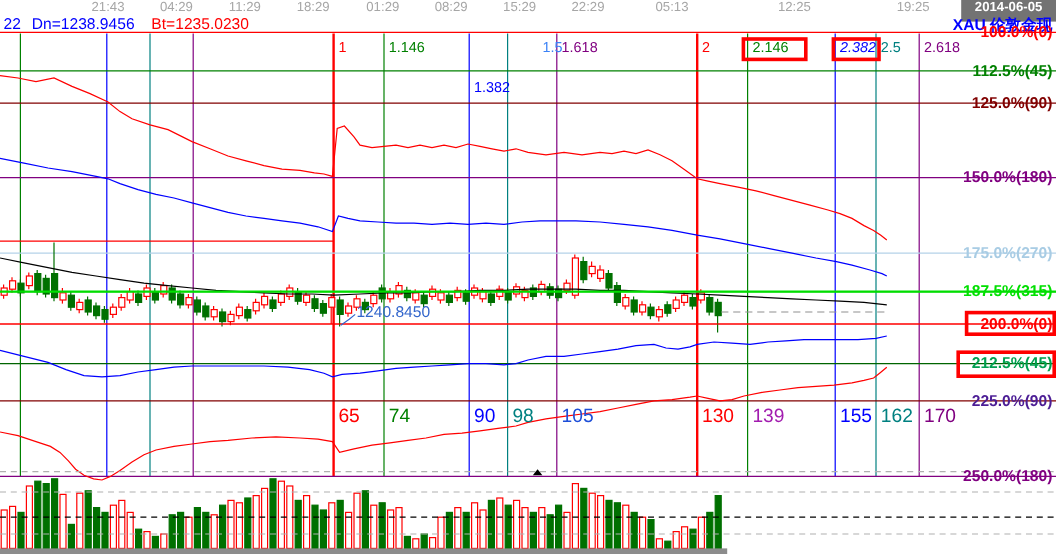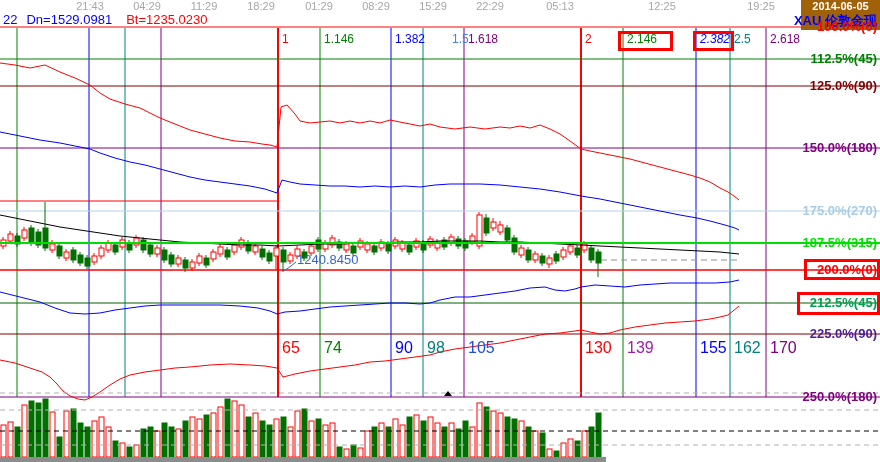--- a/index.html
+++ b/index.html
@@ -5,21 +5,21 @@
   html,body{margin:0;padding:0;background:#fff;}
   #wrap{position:relative;width:880px;height:462px;background:#ffffff;overflow:hidden;
         font-family:"Liberation Sans",sans-serif;}
   #chart-svg{position:absolute;left:0;top:0;}
   .lbl{position:absolute;white-space:nowrap;line-height:1;}
   .ts{top:1px;width:60px;margin-left:-30px;text-align:center;color:#a6a6a6;font-size:11px;}
   .fibtop{top:33px;font-size:12px;}
   .fibbot{top:340px;font-size:16px;}
   .pct{right:3px;text-align:right;font-size:13px;font-weight:bold;}
   .redbox{position:absolute;border:3px solid #ff0000;box-sizing:border-box;background:transparent;}
-  #date-badge{position:absolute;left:801px;top:0;width:79px;height:30px;background:#a16207;
+  #date-badge{position:absolute;left:801px;top:0;width:79px;height:18px;background:#737373;
               color:#ffffff;font-size:11px;font-weight:bold;text-align:center;line-height:13px;}
   #legend{position:absolute;left:3px;top:13px;font-size:13px;}
   #legend .num{color:#0000ff;}
   #legend .dn{color:#0000ff;margin-left:9px;}
   #legend .bt{color:#ff0000;margin-left:14px;}
   #symbol{position:absolute;right:3px;top:14px;color:#0000ff;font-size:13px;font-weight:bold;}
   #annot{position:absolute;left:297px;top:253px;color:#3366cc;font-size:13px;}
 </style>
 </head>
 <body>
@@ -324,21 +324,21 @@
       <line x1="0" y1="445" x2="880" y2="445" stroke="#b0b0b0" stroke-width="1" stroke-dasharray="5,4"></line>
       <polygon points="444,396 452,396 448,391" fill="#000000"></polygon>
       <rect x="0" y="457" width="606" height="5" fill="#8c8c8c"></rect>
     </svg>
 
   <div id="ts-row"></div>
 
   <div id="date-badge" class="lbl">2014-06-05</div>
 
   <div id="legend" class="lbl">
-    <span class="num">22</span><span class="dn">Dn=1529.0981</span><span class="bt">Bt=1235.0230</span>
+    <span class="num">22</span><span class="dn">Dn=1238.9456</span><span class="bt">Bt=1235.0230</span>
   </div>
 
   <div id="symbol" class="lbl">XAU 伦敦金现</div>
 
   <div id="annot" class="lbl">1240.8450</div>
 
   <div id="gen-labels">
       <div class="lbl ts" style="left: 90px;">21:43</div>
       <div class="lbl ts" style="left: 147px;">04:29</div>
       <div class="lbl ts" style="left: 204px;">11:29</div>
@@ -347,21 +347,21 @@
       <div class="lbl ts" style="left: 376px;">08:29</div>
       <div class="lbl ts" style="left: 433px;">15:29</div>
       <div class="lbl ts" style="left: 490px;">22:29</div>
       <div class="lbl ts" style="left: 560px;">05:13</div>
       <div class="lbl ts" style="left: 662px;">12:25</div>
       <div class="lbl ts" style="left: 761px;">19:25</div>
       <div class="lbl fibtop" style="left: 282px; color: rgb(255, 0, 0);">1</div>
       <div class="lbl fibbot" style="left: 282px; color: rgb(255, 0, 0);">65</div>
       <div class="lbl fibtop" style="left: 324px; color: rgb(0, 128, 0);">1.146</div>
       <div class="lbl fibbot" style="left: 324px; color: rgb(0, 128, 0);">74</div>
-      <div class="lbl fibtop" style="left: 395px; color: rgb(0, 0, 255);">1.382</div>
+      <div class="lbl fibtop" style="left: 395px; color: rgb(0, 0, 255); margin-top: 34px;">1.382</div>
       <div class="lbl fibbot" style="left: 395px; color: rgb(0, 0, 255);">90</div>
       <div class="lbl fibtop" style="left: 452px; color: #3b82f6;">1.5</div>
       <div class="lbl fibbot" style="left: 427px; color: rgb(0, 128, 128);">98</div>
       <div class="lbl fibtop" style="left: 468px; color: rgb(128, 0, 128);">1.618</div>
       <div class="lbl fibbot" style="left: 468px; color: #1d4ed8;">105</div>
       <div class="lbl fibtop" style="left: 585px; color: rgb(255, 0, 0);">2</div>
       <div class="lbl fibbot" style="left: 585px; color: rgb(255, 0, 0);">130</div>
       <div class="lbl fibtop" style="left: 627px; color: rgb(0, 128, 0);">2.146</div>
       <div class="lbl fibbot" style="left: 627px; color: #a21caf;">139</div>
       <div class="lbl fibtop" style="left: 700px; color: rgb(0, 0, 255); font-style: italic;">2.382</div>

